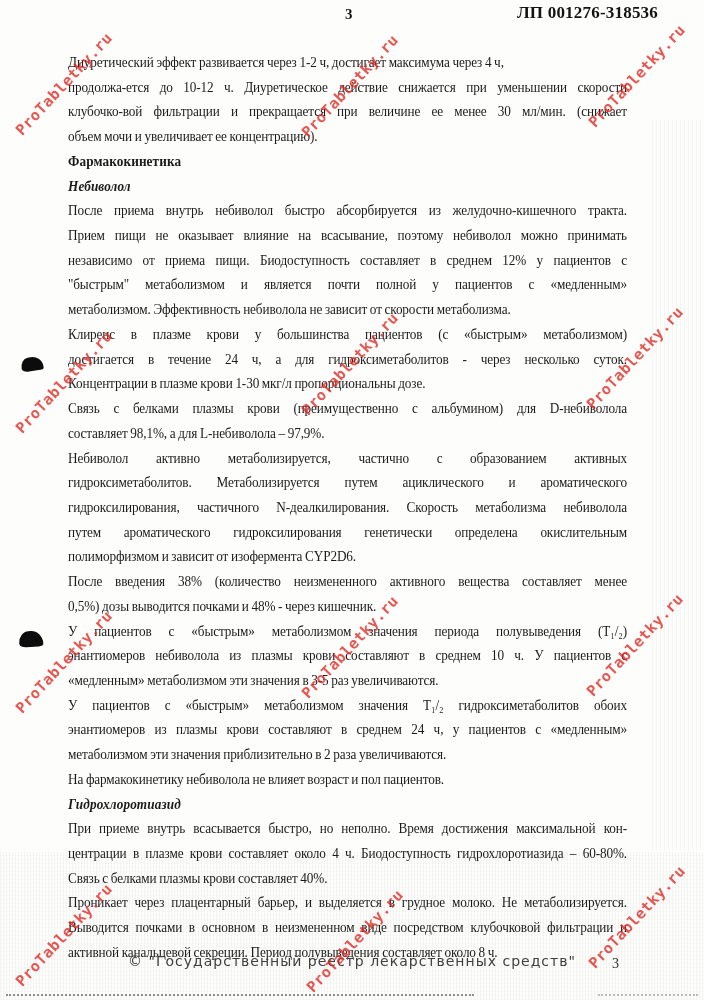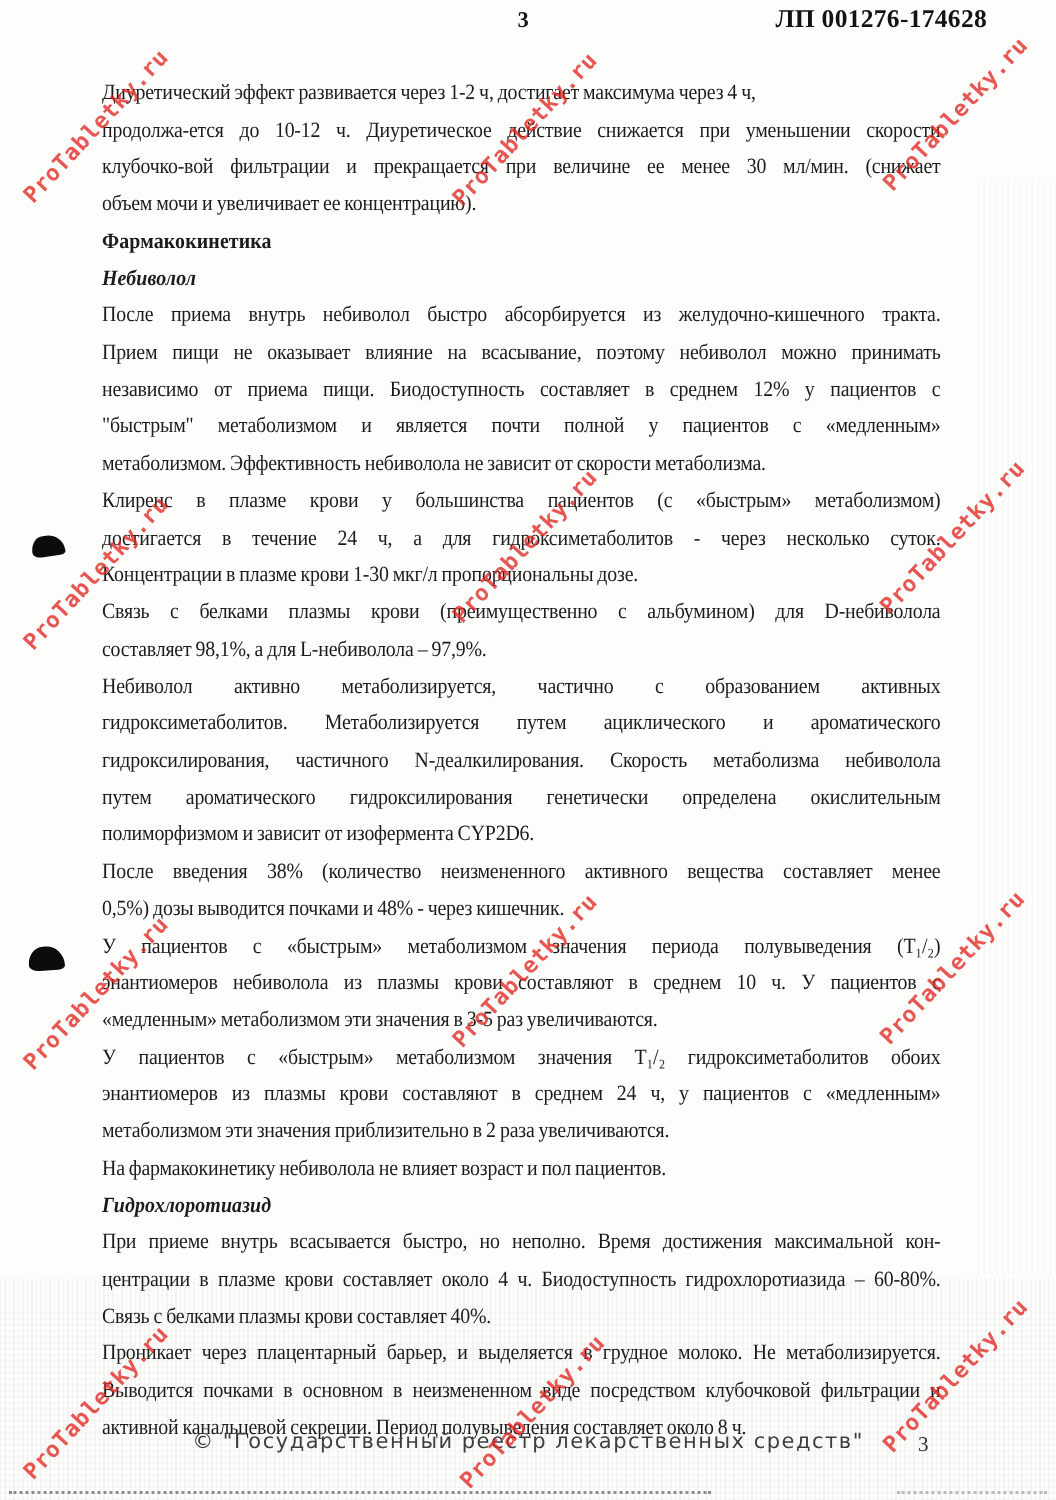--- a/index.html
+++ b/index.html
@@ -109,21 +109,21 @@
 </style>
 </head>
 <body>
 
 <div class="page">
 
   <div class="tex-right"></div>
   <div class="tex-bottom"></div>
 
   <div class="top-page-num">3</div>
-  <div class="doc-code">ЛП 001276-174628</div>
+  <div class="doc-code">ЛП 001276-318536</div>
 
   <div class="doc-body">
       <div class="line normal">Диуретический эффект развивается через 1-2 ч, достигает максимума через 4 ч,</div>
       <div class="line normal fill">продолжа-ется до 10-12 ч.  Диуретическое действие снижается при уменьшении скорости</div>
       <div class="line normal fill">клубочко-вой фильтрации и прекращается при величине ее менее 30 мл/мин. (снижает</div>
       <div class="line normal">объем мочи и увеличивает ее концентрацию).</div>
       <div class="line heading">Фармакокинетика</div>
       <div class="line subheading">Небиволол</div>
       <div class="line normal fill">После приема внутрь небиволол быстро абсорбируется из желудочно-кишечного тракта.</div>
       <div class="line normal fill">Прием пищи не оказывает влияние на всасывание, поэтому небиволол можно принимать</div>

